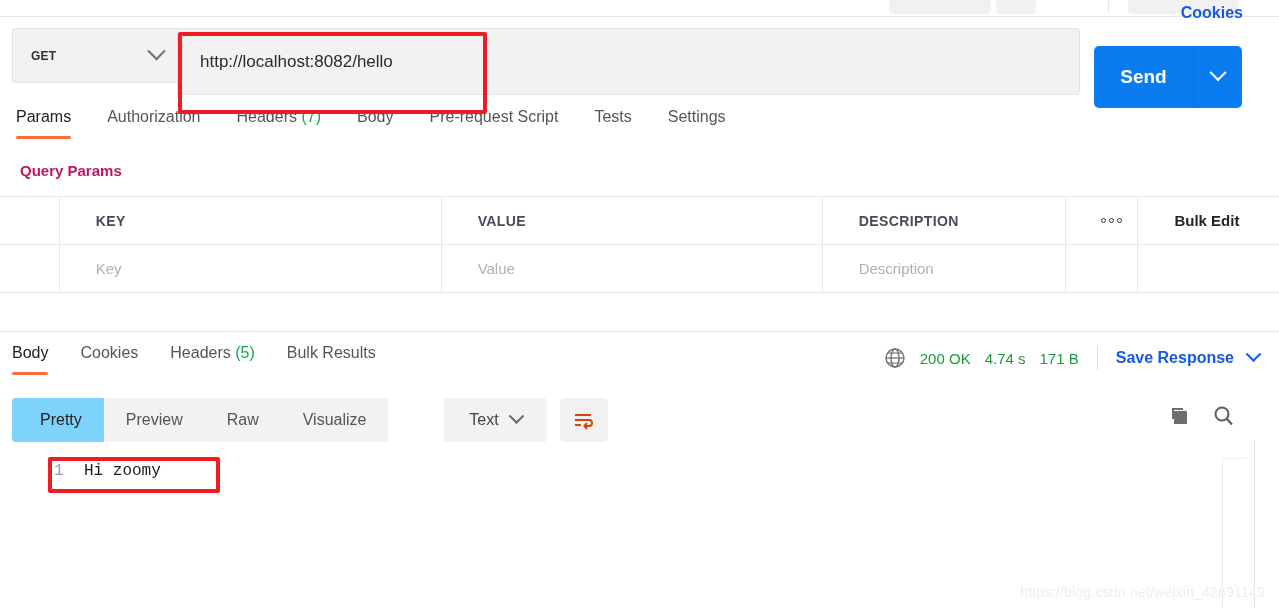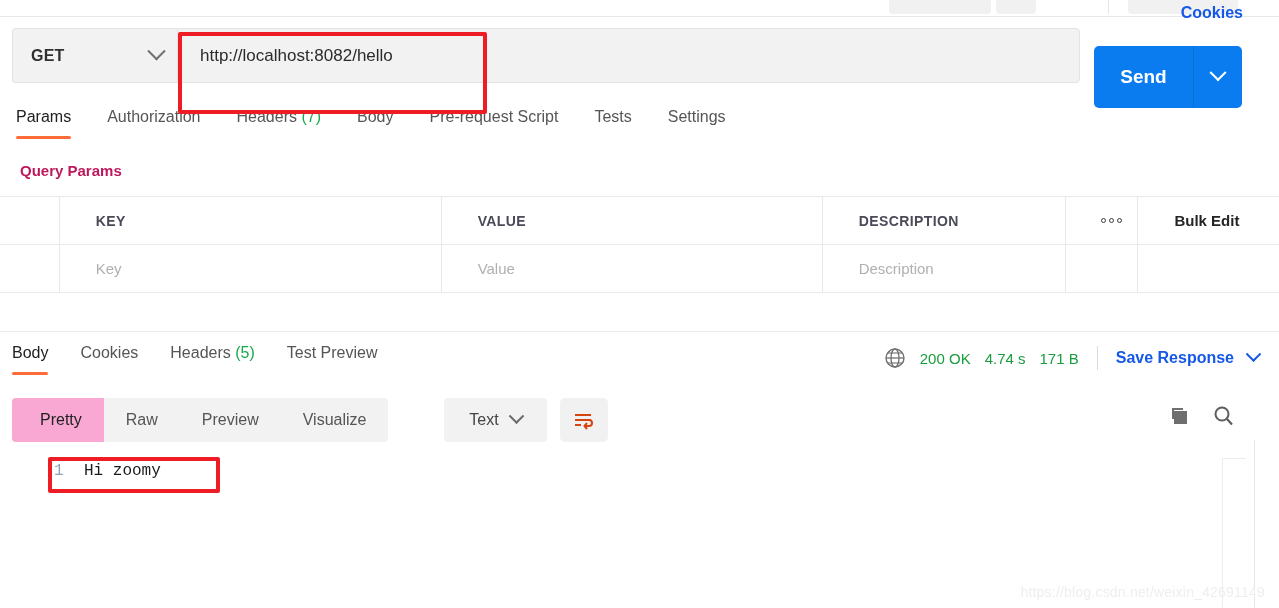--- a/index.html
+++ b/index.html
@@ -37,30 +37,30 @@
     position: absolute; left: 12px; top: 10px;
     width: 165px; height: 55px;
     background: #f2f2f2;
     border: 1px solid #e3e3e3;
     border-right: none;
     border-radius: 4px 0 0 4px;
     display: flex; align-items: center; justify-content: space-between;
     padding: 0 14px 0 18px;
   }
   .method-label {
-    font-size: 16px; font-weight: bold; color: #303030; letter-spacing: .2px;
+    font-size: 12px; font-weight: bold; color: #303030; letter-spacing: .2px;
   }
   .chev {
     width: 13px; height: 13px;
     border-right: 2px solid #707070; border-bottom: 2px solid #707070;
     transform: rotate(45deg) translate(-3px,-3px);
   }
   .url-box {
     position: absolute; left: 177px; top: 10px;
-    width: 903px; height: 55px;
+    width: 903px; height: 67px;
     background: #f2f2f2;
     border: 1px solid #e3e3e3;
     border-radius: 0 4px 4px 0;
     display: flex; align-items: center;
     padding-left: 22px;
   }
   .url-text { font-size: 17px; color: #2b2b2b; }
 
   .send-btn {
     position: absolute; left: 1094px; top: 28px;
@@ -173,21 +173,21 @@
   
   .view-group {
     position: absolute; left: 12px; top: 398px;
     height: 44px; background: #f2f2f2; border-radius: 4px;
     display: flex; align-items: stretch; overflow: hidden;
   }
   .vbtn {
     display: flex; align-items: center; justify-content: center;
     padding: 0 22px; font-size: 16px; color: #555555;
   }
-  .vbtn.active { background: #f9a8d4; color: #222222; padding-left: 28px; }
+  .vbtn.active { background: #7dd3fc; color: #222222; padding-left: 28px; }
 
   .fmt-group {
     position: absolute; left: 444px; top: 398px;
     width: 103px; height: 44px; background: #f2f2f2; border-radius: 4px;
     display: flex; align-items: center; justify-content: center; gap: 12px;
   }
   .fmt-label { font-size: 16px; color: #444444; }
   .chev-sm {
     width: 11px; height: 11px;
     border-right: 2px solid #6a6a6a; border-bottom: 2px solid #6a6a6a;
@@ -349,21 +349,21 @@
       <span>Body</span>
     </div>
     <div class="restab">
       <span>Cookies</span>
     </div>
     <div class="restab">
       <span>Headers</span>
       <span class="cnt">(5)</span>
     </div>
     <div class="restab">
-      <span>Test Preview</span>
+      <span>Bulk Results</span>
     </div>
   </div>
 
   <div class="status-bar">
     <span class="globe-ic">
       <svg width="22" height="22" viewBox="0 0 22 22">
         <circle cx="11" cy="11" r="9" fill="none" stroke="#707070" stroke-width="1.4"></circle>
         <ellipse cx="11" cy="11" rx="4" ry="9" fill="none" stroke="#707070" stroke-width="1.3"></ellipse>
         <line x1="2" y1="11" x2="20" y2="11" stroke="#707070" stroke-width="1.3"></line>
         <line x1="3.4" y1="6" x2="18.6" y2="6" stroke="#707070" stroke-width="1.1"></line>
@@ -376,24 +376,24 @@
     <span class="st-div"></span>
     <span class="save-resp">Save Response</span>
     <span class="caret-b"></span>
   </div>
 
   <div class="view-group">
     <div class="vbtn active">
       <span>Pretty</span>
     </div>
     <div class="vbtn">
+      <span>Preview</span>
+    </div>
+    <div class="vbtn">
       <span>Raw</span>
-    </div>
-    <div class="vbtn">
-      <span>Preview</span>
     </div>
     <div class="vbtn">
       <span>Visualize</span>
     </div>
   </div>
 
   <div class="fmt-group">
     <span class="fmt-label">Text</span>
     <span class="chev-sm"></span>
   </div>

